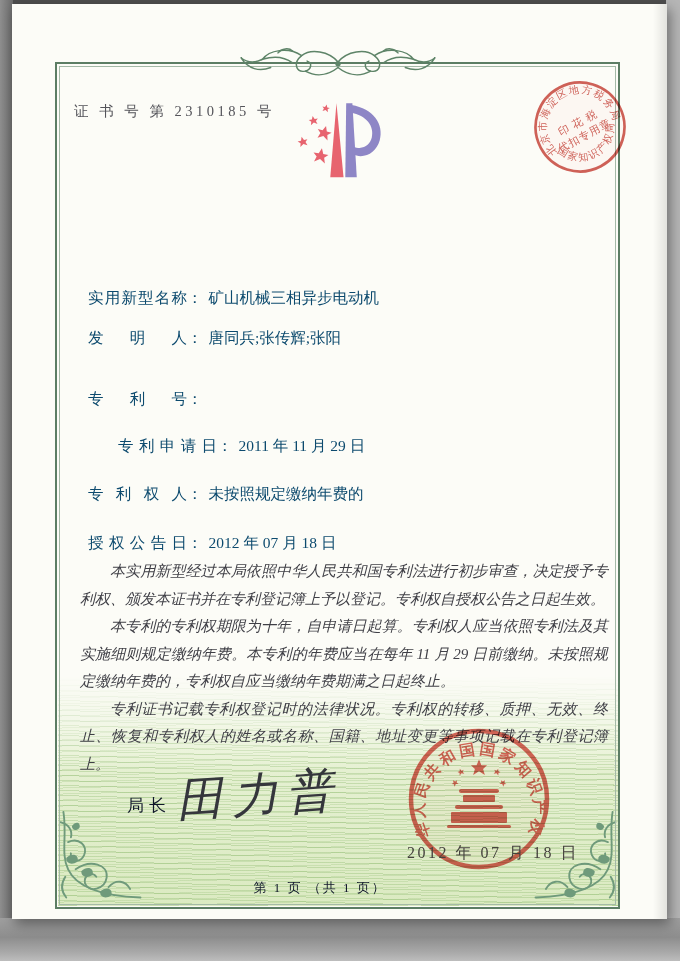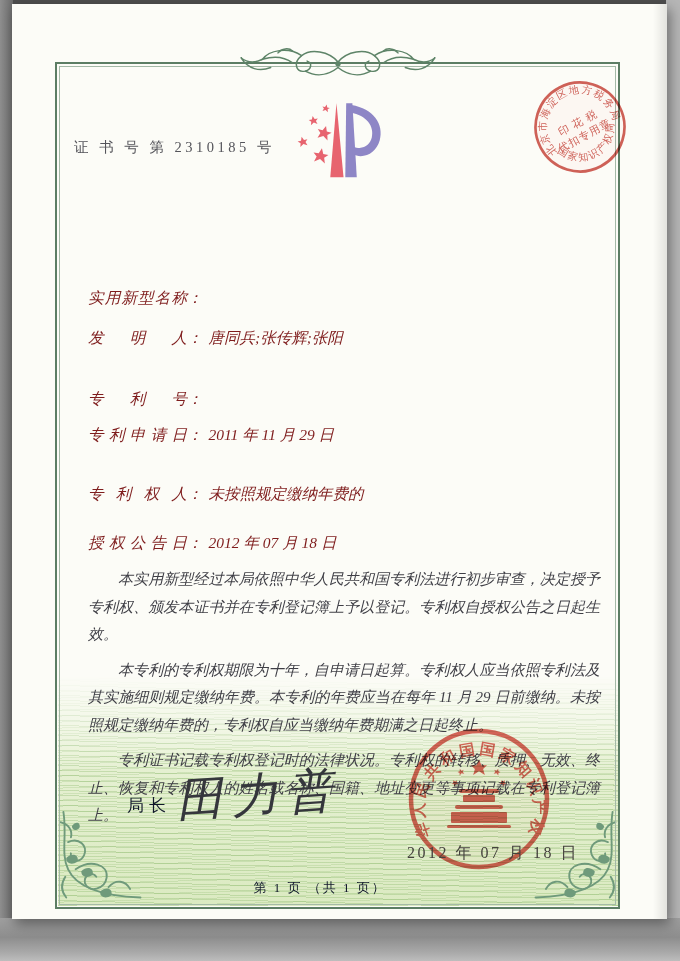--- a/index.html
+++ b/index.html
@@ -41,34 +41,34 @@
   .frame{position:absolute;left:55px;top:62px;width:561px;height:843px;
     border:2px solid #5c7d64;z-index:4;pointer-events:none;}
   .frame-inner{position:absolute;left:2px;top:2px;right:2px;bottom:2px;border:1px solid #a4b9a7;}
 
   .ornament-top{position:absolute;left:238px;top:43px;width:200px;height:38px;z-index:5;}
   .flourish{position:absolute;width:88px;height:94px;z-index:3;}
   .flourish.bl{left:57px;top:811px;}
   .flourish.br{left:531px;top:811px;transform:scaleX(-1);}
 
   
-  .cert-no{position:absolute;left:74px;top:102px;font-size:14.5px;letter-spacing:3.5px;color:#54545a;z-index:5;margin-top:36px;}
+  .cert-no{position:absolute;left:74px;top:102px;font-size:14.5px;letter-spacing:3.5px;color:#54545a;z-index:5;}
   .logo{position:absolute;left:287px;top:95px;width:106px;height:94px;z-index:5;}
   .title{position:absolute;left:55px;top:193px;width:561px;text-align:center;
     font-size:34px;font-weight:600;letter-spacing:10px;color:#3c3c44;z-index:5;}
 
-  .field{position:absolute;left:88px;font-size:15.5px;color:#7f1d1d;z-index:5;display:flex;white-space:nowrap;font-style:italic;}
+  .field{position:absolute;left:88px;font-size:15.5px;color:#0c4a6e;z-index:5;display:flex;white-space:nowrap;}
   .f-label{display:inline-block;width:99px;text-align:justify;text-align-last:justify;}
   .f-colon{margin-right:6px;}
   .field.r0{top:288px;} .field.r1{top:328px;align-items:flex-end;} .field.r2{top:389px;}
-  .field.r3{top:425px;} .field.r4{top:484px;} .field.r5{top:533px;}
+  .field.r3{top:436px;margin-left:30px;} .field.r4{top:484px;} .field.r5{top:533px;}
 
   .paras{position:absolute;left:80px;top:558px;width:528px;z-index:5;
     font-size:15px;line-height:27.5px;color:#3f3f46;text-align:justify;font-style:italic;}
-  .paras p{margin:8px;text-indent:2em;}
+  .paras p{margin:0;text-indent:2em;}
 
   .director{position:absolute;left:127px;top:794px;font-size:17px;letter-spacing:5px;color:#0f172a;z-index:5;}
   .signature{position:absolute;left:176px;top:764px;font-size:47px;letter-spacing:8px;
     color:#35363c;font-style:italic;transform:rotate(-4deg);z-index:5;}
 
   .issue-date{position:absolute;left:407px;top:843px;font-size:16px;letter-spacing:2.5px;color:#45423e;z-index:7;}
   .page-footer{position:absolute;left:55px;top:879px;width:530px;text-align:center;
     font-size:13px;letter-spacing:2px;color:#0f172a;z-index:5;}
 
   .big-seal{position:absolute;left:406px;top:726px;width:146px;height:146px;z-index:6;
@@ -168,20 +168,21 @@
       <path d="M56,6 L49,90 L64,90 Z" fill="#e7646f"></path>
       <path d="M67,6 L66,90 L79,90 L74,6 Z" fill="#8e86c6"></path>
       <path d="M73,8 C98,12 110,30 105,48 C101,62 88,70 74,64 L75,55 C86,60 94,53 96,45 C99,32 90,20 72,17 Z" fill="#8e86c6"></path>
     </svg>
   </div>
 
 
   <div class="field r0">
     <span class="f-label">实用新型名称</span>
       <span class="f-colon">：</span>
+      <span>矿山机械三相异步电动机</span>
   </div>
   <div class="field r1">
     <span class="f-label">发明人</span>
       <span class="f-colon">：</span>
       <span>唐同兵;张传辉;张阳</span>
   </div>
   <div class="field r2">
     <span class="f-label">专利号</span>
       <span class="f-colon">：</span>
   </div>

